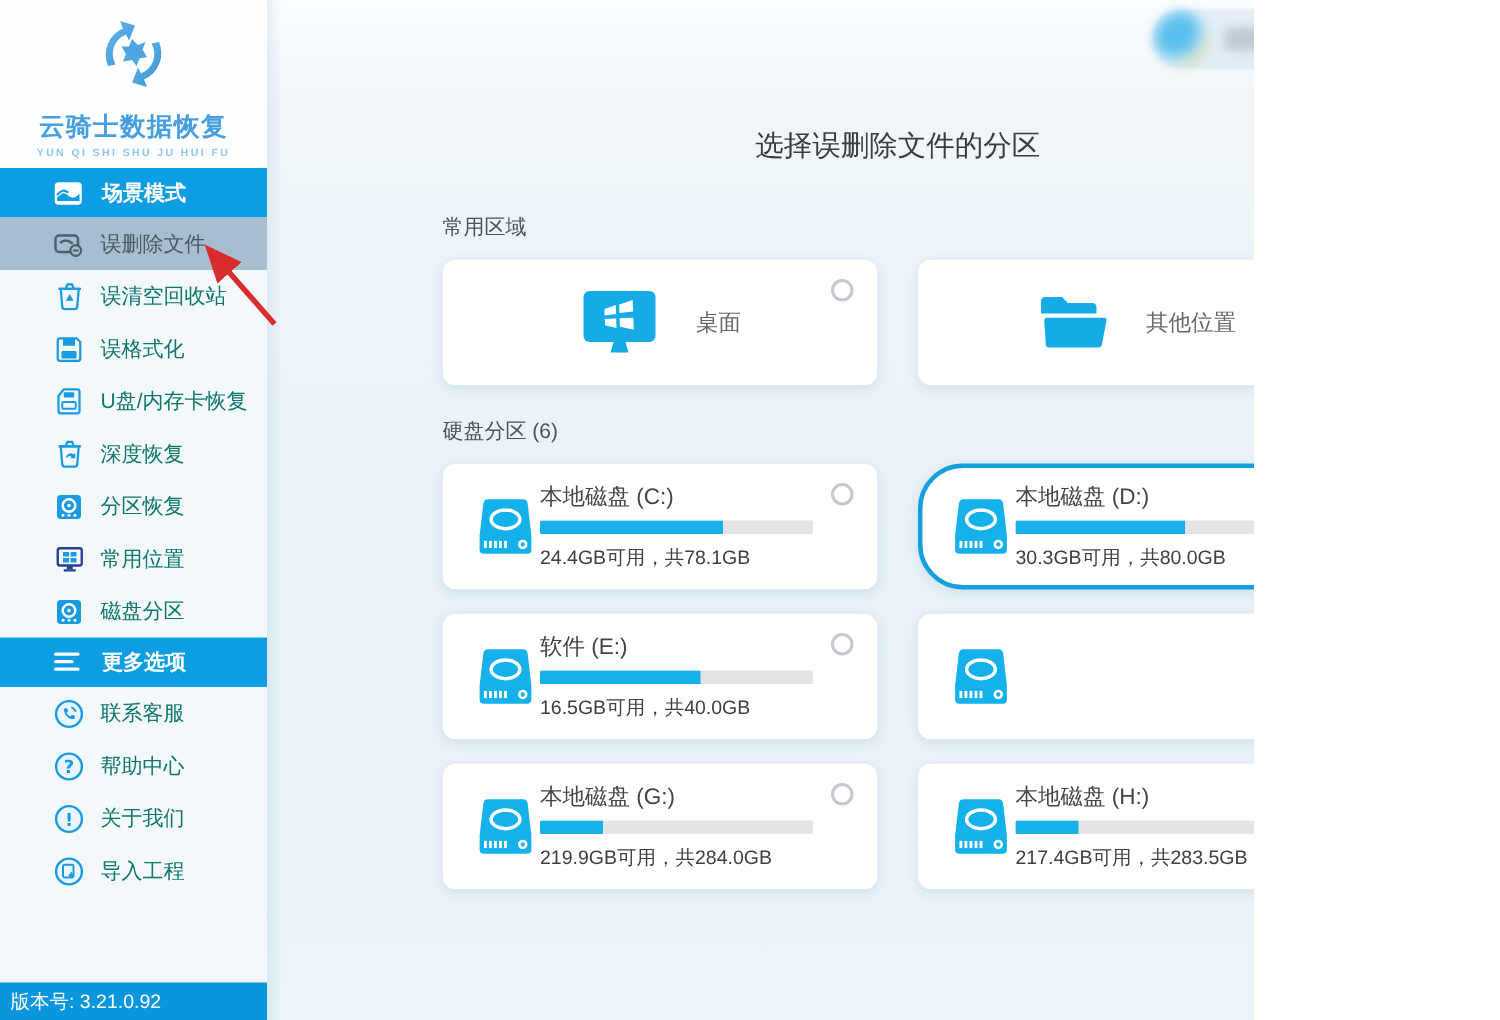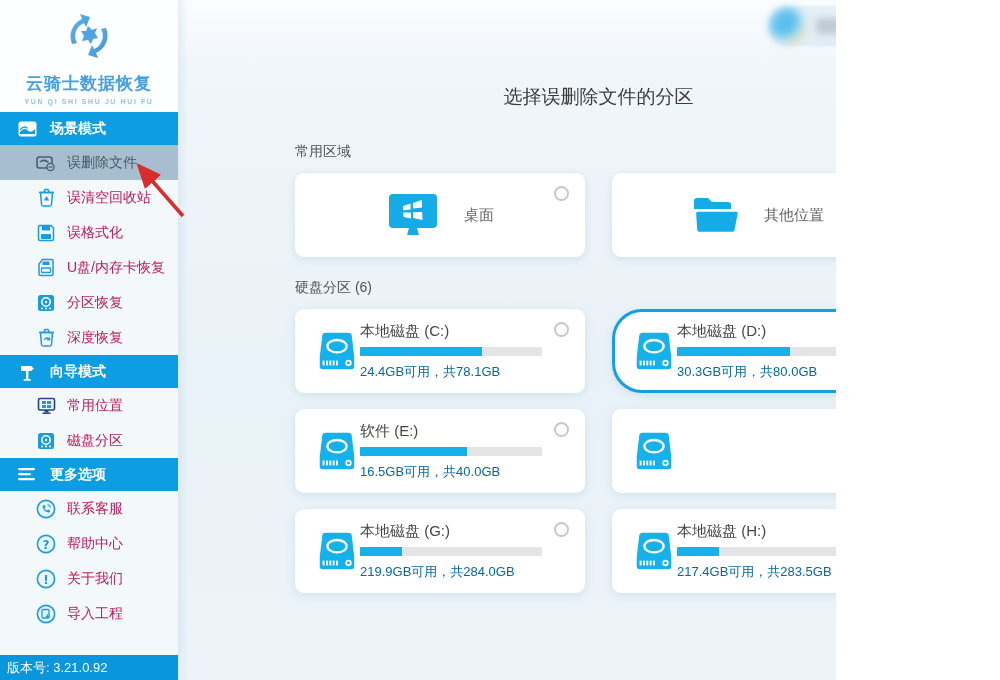--- a/index.html
+++ b/index.html
@@ -5,23 +5,23 @@
   * { margin:0; padding:0; box-sizing:border-box; }
   html,body { width:1000px; height:680px; }
   body { font-family:"Liberation Sans","DejaVu Sans",sans-serif; overflow:hidden; background:#fff; }
   #app { position:relative; width:836px; height:680px; overflow:hidden; background:#fff; }
 
   
   #sidebar { position:absolute; left:0; top:0; width:178px; height:680px; background:#f3f8fb; z-index:2; }
   .logo-block { height:112px; background:#fdfeff; text-align:center; padding-top:6px; }
   .brand-name { color:#459fe0; font-size:17px; font-weight:bold; letter-spacing:1px; margin-top:2px; }
   .brand-tagline { color:#8ec7ee; font-size:7px; letter-spacing:1.6px; margin-top:3px; font-weight:bold; }
-  .menu-header { height:33px; background:#0d9de2; color:#fff; display:flex; align-items:center; font-size:14px; font-weight:bold; padding-left:18px; }
+  .menu-header { height:33px; background:#0d9de2; color:#fff; display:flex; align-items:center; font-size:14px; font-weight:bold; padding-left:36px; }
   .menu-header .mh-icon { width:19px; height:16px; margin-right:13px; display:inline-flex; }
-  .menu-item { height:35px; display:flex; align-items:center; padding-left:36px; font-size:14px; color:#be185d; cursor:default; }
+  .menu-item { height:35px; display:flex; align-items:center; padding-left:36px; font-size:14px; color:#0f766e; cursor:default; }
   .menu-item .mi-icon { width:20px; height:20px; margin-right:11px; display:inline-flex; align-items:center; justify-content:center; }
   .menu-item.selected { background:#a6bed0; color:#4b5864; }
   .version-bar { position:absolute; left:0; bottom:0; width:178px; height:25px; background:#0a96dc; color:#fff; font-size:13px; display:flex; align-items:center; padding-left:7px; }
 
   
   #main { position:absolute; left:178px; top:0; width:822px; height:680px;
           background:linear-gradient(180deg,#fbfdff 0%,#f0f6fa 10%,#e9f2f8 55%,#ecf4f9 100%); }
   #main::before { content:""; position:absolute; left:0; top:0; bottom:0; width:10px;
           background:linear-gradient(90deg,rgba(170,200,220,.25),rgba(170,200,220,0)); }
   .titlebar { position:absolute; top:0; left:0; right:0; height:52px; }
@@ -56,21 +56,21 @@
            border:2px solid #c3c9ce; background:#fff; }
   .radio.checked { border-color:#14a4e4; display:flex; align-items:center; justify-content:center; }
   .radio.checked::after { content:""; width:7px; height:7px; border-radius:50%; background:#14a4e4; }
 
   .disk-card .dc-inner { height:100%; display:flex; align-items:center; padding:0 16px; }
   .dc-icon { width:46px; height:46px; flex:0 0 46px; }
   .dc-body { flex:1; padding-right:24px; }
   .dc-name { font-size:15px; color:#454545; }
   .dc-bar { margin-top:6px; width:100%; height:9px; background:#e2e4e6; border-radius:1px; overflow:hidden; }
   .dc-fill { height:100%; background:#16b0ea; }
-  .dc-usage { margin-top:7px; font-size:13px; color:#0369a1; }
+  .dc-usage { margin-top:7px; font-size:13px; color:#404040; }
 
   .scan-btn { position:absolute; left:658px; top:621px; width:105px; height:37px; border:none; border-radius:18.5px;
           background:#16a7e8; color:#fff; font-size:16px; font-family:inherit; cursor:pointer; letter-spacing:1px; }
 
   #arrows { position:absolute; left:0; top:0; width:1000px; height:680px; pointer-events:none; z-index:5; }
 </style>
 </head>
 <body>
 
 <div id="app">
@@ -143,53 +143,43 @@
             <path d="M4.5 1.5 h9 q1.5 0 1.5 1.5 v13 q0 1.5 -1.5 1.5 h-11 q-1.5 0 -1.5 -1.5 V6 Z" fill="none" stroke="#1a9be0" stroke-width="1.5"></path>
             <rect x="4.5" y="3.5" width="7" height="3.5" rx="0.6" fill="#1a9be0"></rect>
             <rect x="3.5" y="10" width="9" height="4.5" rx="0.8" fill="none" stroke="#1a9be0" stroke-width="1.3"></rect>
           </svg>
       </span>
       <span>U盘/内存卡恢复</span>
     </div>
 
     <div class="menu-item">
       <span class="mi-icon">
+        <svg width="17" height="19" viewBox="0 0 17 19">
+            <path d="M2.5 4.5 h12 l-1 12 q-.2 1.5 -1.7 1.5 h-6.6 q-1.5 0 -1.7 -1.5 Z" fill="none" stroke="#1a9be0" stroke-width="1.5"></path>
+            <path d="M1 4.5 h15 M6 4 l1-2.5 h3 l1 2.5" stroke="#1a9be0" stroke-width="1.5" fill="none"></path>
+            <path d="M6 12 a3 3 0 0 1 5 -2 l1.2 -1 v3.5 h-3.5 l1 -1 a1.8 1.8 0 0 0 -3 1 Z" fill="#1a9be0"></path>
+          </svg>
+      </span>
+      <span>深度恢复</span>
+    </div>
+
+    <div class="menu-item">
+      <span class="mi-icon">
         <svg width="18" height="18" viewBox="0 0 18 18">
             <rect x="1" y="1" width="16" height="16" rx="2.5" fill="#1a9be0"></rect>
             <circle cx="9" cy="8" r="4.2" fill="none" stroke="#fff" stroke-width="1.6"></circle>
             <circle cx="9" cy="8" r="1.2" fill="#fff"></circle>
             <circle cx="5" cy="14.5" r="1" fill="#fff"></circle>
             <circle cx="9" cy="14.5" r="1" fill="#fff"></circle>
             <circle cx="13" cy="14.5" r="1" fill="#fff"></circle>
           </svg>
       </span>
       <span>分区恢复</span>
     </div>
 
-    <div class="menu-item">
-      <span class="mi-icon">
-        <svg width="17" height="19" viewBox="0 0 17 19">
-            <path d="M2.5 4.5 h12 l-1 12 q-.2 1.5 -1.7 1.5 h-6.6 q-1.5 0 -1.7 -1.5 Z" fill="none" stroke="#1a9be0" stroke-width="1.5"></path>
-            <path d="M1 4.5 h15 M6 4 l1-2.5 h3 l1 2.5" stroke="#1a9be0" stroke-width="1.5" fill="none"></path>
-            <path d="M6 12 a3 3 0 0 1 5 -2 l1.2 -1 v3.5 h-3.5 l1 -1 a1.8 1.8 0 0 0 -3 1 Z" fill="#1a9be0"></path>
-          </svg>
-      </span>
-      <span>深度恢复</span>
-    </div>
-
-    <div class="menu-header">
-      <span class="mh-icon">
-        <svg width="18" height="17" viewBox="0 0 18 17">
-            <path d="M3 2 h10 l3 2.5 -3 2.5 h-10 Z" fill="#fff"></path>
-            <rect x="8" y="7" width="2.4" height="8" fill="#fff"></rect>
-            <rect x="5.5" y="15" width="7.4" height="1.8" rx="0.9" fill="#fff"></rect>
-          </svg>
-      </span>
-      <span>向导模式</span>
-    </div>
 
     <div class="menu-item">
       <span class="mi-icon">
         <svg width="19" height="18" viewBox="0 0 19 18">
             <rect x="1.5" y="1.5" width="16" height="11.5" rx="1.5" fill="none" stroke="#2b3f8f" stroke-width="1.6"></rect>
             <rect x="5" y="4" width="4" height="3" fill="#1a9be0"></rect>
             <rect x="10" y="4" width="4" height="3" fill="#1a9be0"></rect>
             <rect x="5" y="8" width="4" height="3" fill="#1a9be0"></rect>
             <rect x="10" y="8" width="4" height="3" fill="#1a9be0"></rect>
             <rect x="7.5" y="13" width="4" height="2.5" fill="#2b3f8f"></rect>

